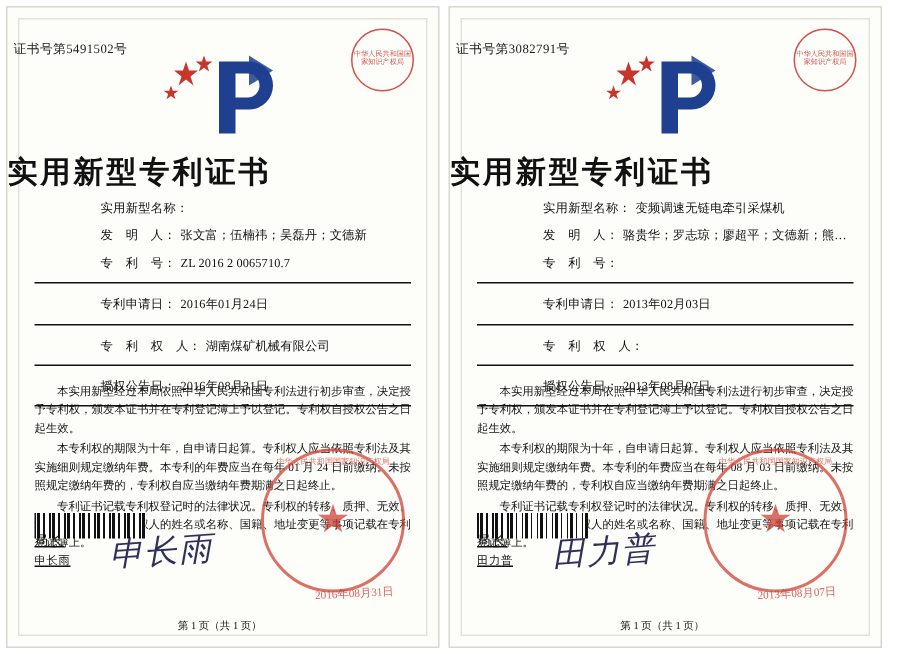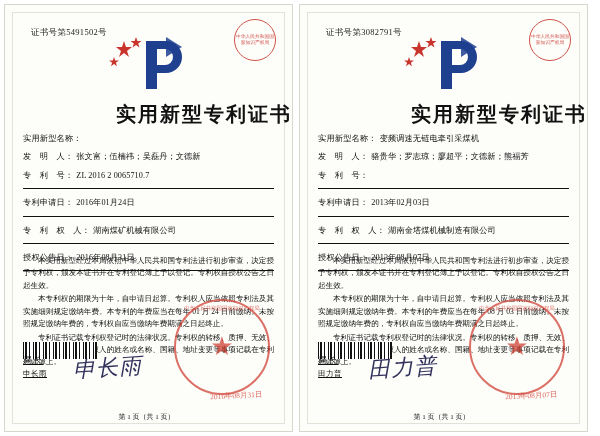--- a/index.html
+++ b/index.html
@@ -29,21 +29,21 @@
   }
   .cert .inner-border{
     position:absolute;
     left:7px;top:7px;right:7px;bottom:7px;
     border:1px solid #e4e2d8;
     pointer-events:none;
   }
   
   .serial{
     position:absolute;
-    left:26px;top:22px;
+    left:4px;top:22px;
     font-size:8.5px;
     color:#1a1a1a;
     letter-spacing:0.3px;
     white-space:nowrap;
   }
   .seal-top{
     position:absolute;
     right:16px;top:14px;
     width:42px;height:42px;
     border-radius:50%;
@@ -63,40 +63,41 @@
     position:absolute;
     left:50%;
     transform:translateX(-50%);
     top:30px;
     width:86px;height:60px;
   }
   .title{
     position:absolute;
     left:0;right:0;
     top:96px;
-    text-align:right;
+    text-align:left;
     font-size:20px;
     font-weight:bold;
     letter-spacing:2px;
     color:#111;
     font-family:"Liberation Serif", serif;
   }
   .fields{
     position:absolute;
     left:18px;right:18px;
     top:128px;
     font-size:8.2px;
     color:#111;
     line-height:1.45;
   }
   .frow{
     display:flex;
     align-items:flex-start;
     margin-bottom:6.5px;
     white-space:nowrap;
+    margin-left:44px;
   }
   .flabel{
     flex:0 0 auto;
     letter-spacing:0.2px;
   }
   .fvalue{
     flex:1 1 auto;
     padding-left:3px;
     overflow:hidden;
     text-overflow:ellipsis;
@@ -298,21 +299,20 @@
         <span class="flabel">专　利　号：</span>
       </div>
       <div class="rule"></div>
       <div class="frow">
         <span class="flabel">专利申请日：</span>
         <span class="fvalue">2013年02月03日</span>
       </div>
       <div class="rule"></div>
       <div class="frow">
         <span class="flabel">专　利　权　人：</span>
-        <span class="fvalue">湖南金塔煤机械制造有限公司</span>
       </div>
       <div class="rule"></div>
       <div class="frow">
         <span class="flabel">授权公告日：</span>
         <span class="fvalue">2013年08月07日</span>
       </div>
       <div class="rule"></div>
     </div>
 
     <div class="body-text" style="top:250px;">

